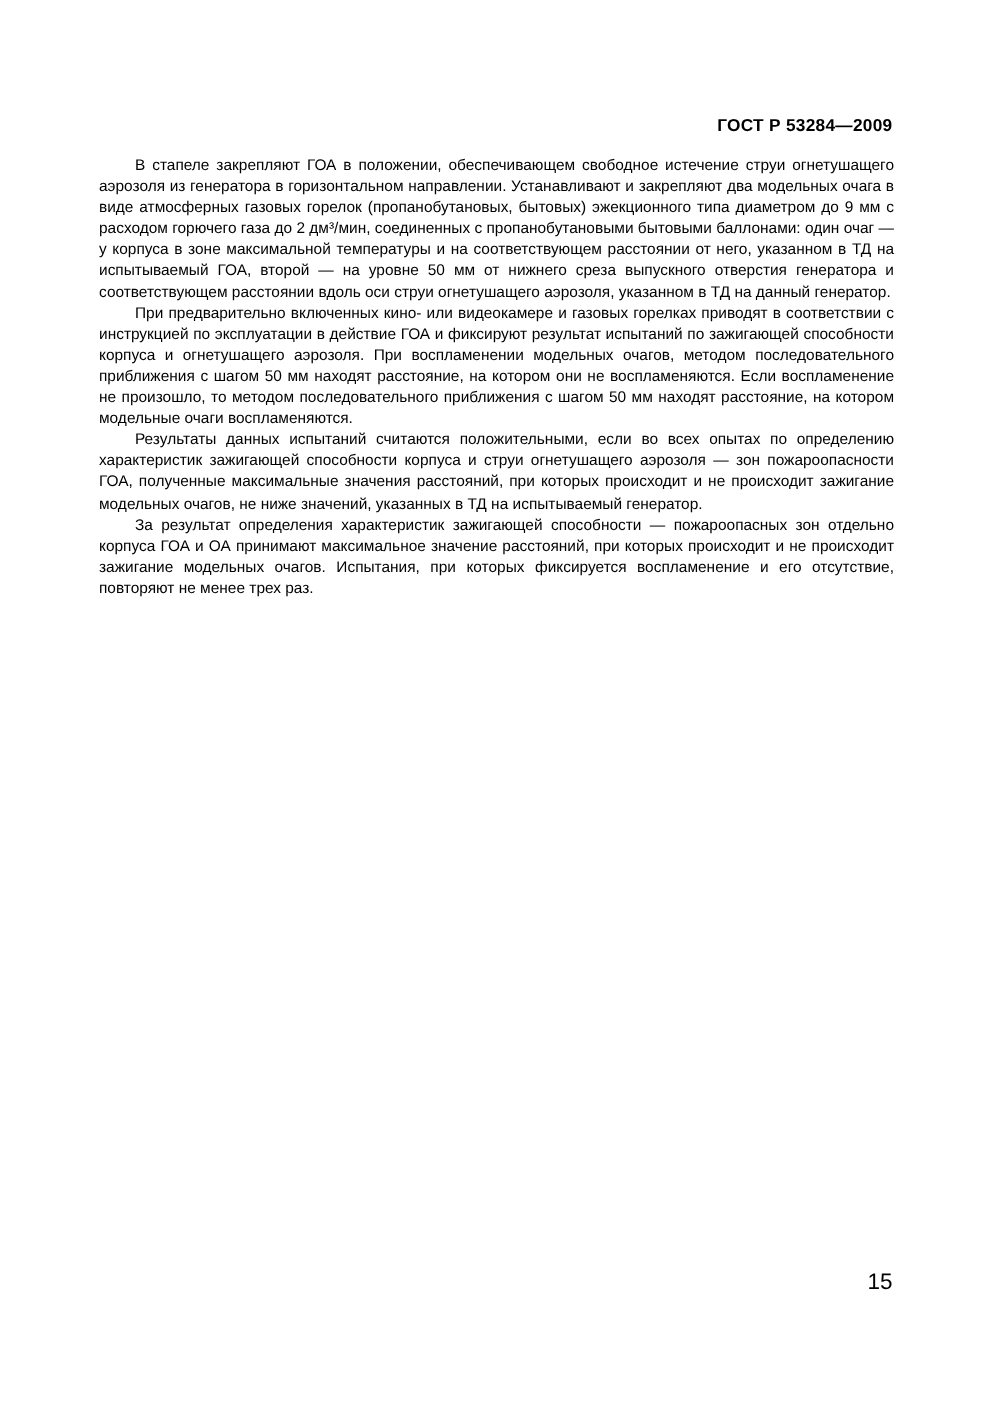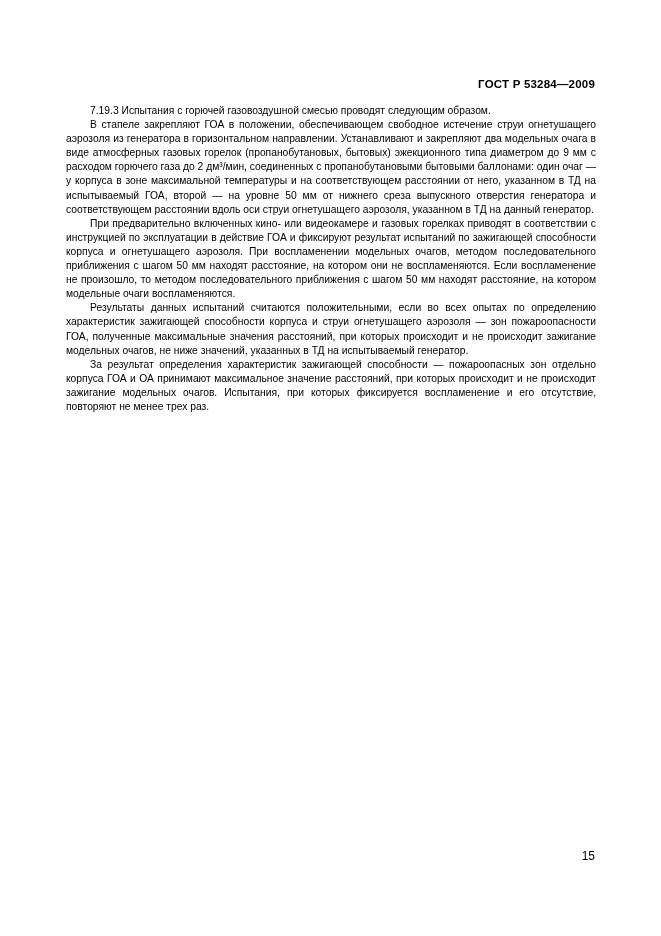--- a/index.html
+++ b/index.html
@@ -47,32 +47,31 @@
     text-indent: 24px;
     hyphens: manual;
   }
   .para.first {
     text-indent: 24px;
   }
   .footer-page {
     position: absolute;
     bottom: 73px;
     right: 66px;
-    font-size: 12px;
+    font-size: 15px;
   }
 </style>
 </head>
 <body>
 
 <div class="page">
 
   <div class="header">ГОСТ Р 53284—2009</div>
 
   <div class="content">
-    <p class="para first">7.19.3 Испытания с горючей газовоздушной смесью проводят следующим образом.</p>
     <p class="para">В стапеле закрепляют ГОА в положении, обеспечивающем свободное истечение струи огнетушащего аэрозоля из генератора в горизонтальном направлении. Устанавливают и закрепляют два модельных очага в виде атмосферных газовых горелок (пропанобутановых, бытовых) эжекционного типа диаметром до 9 мм с расходом горючего газа до 2 дм³/мин, соединенных с пропанобутановыми бытовыми баллонами: один очаг — у корпуса в зоне максимальной температуры и на соответствующем расстоянии от него, указанном в ТД на испытываемый ГОА, второй — на уровне 50 мм от нижнего среза выпускного отверстия генератора и соответствующем расстоянии вдоль оси струи огнетушащего аэрозоля, указанном в ТД на данный генератор.</p>
     <p class="para">При предварительно включенных кино- или видеокамере и газовых горелках приводят в соответствии с инструкцией по эксплуатации в действие ГОА и фиксируют результат испытаний по зажигающей способности корпуса и огнетушащего аэрозоля. При воспламенении модельных очагов, методом последовательного приближения с шагом 50 мм находят расстояние, на котором они не воспламеняются. Если воспламенение не произошло, то методом последовательного приближения с шагом 50 мм находят расстояние, на котором модельные очаги воспламеняются.</p>
     <p class="para">Результаты данных испытаний считаются положительными, если во всех опытах по определению характеристик зажигающей способности корпуса и струи огнетушащего аэрозоля — зон пожароопасности ГОА, полученные максимальные значения расстояний, при которых происходит и не происходит зажигание модельных очагов, не ниже значений, указанных в ТД на испытываемый генератор.</p>
     <p class="para">За результат определения характеристик зажигающей способности — пожароопасных зон отдельно корпуса ГОА и ОА принимают максимальное значение расстояний, при которых происходит и не происходит зажигание модельных очагов. Испытания, при которых фиксируется воспламенение и его отсутствие, повторяют не менее трех раз.</p>
   </div>
 
   <div class="footer-page">15</div>
 
 </div>
 

